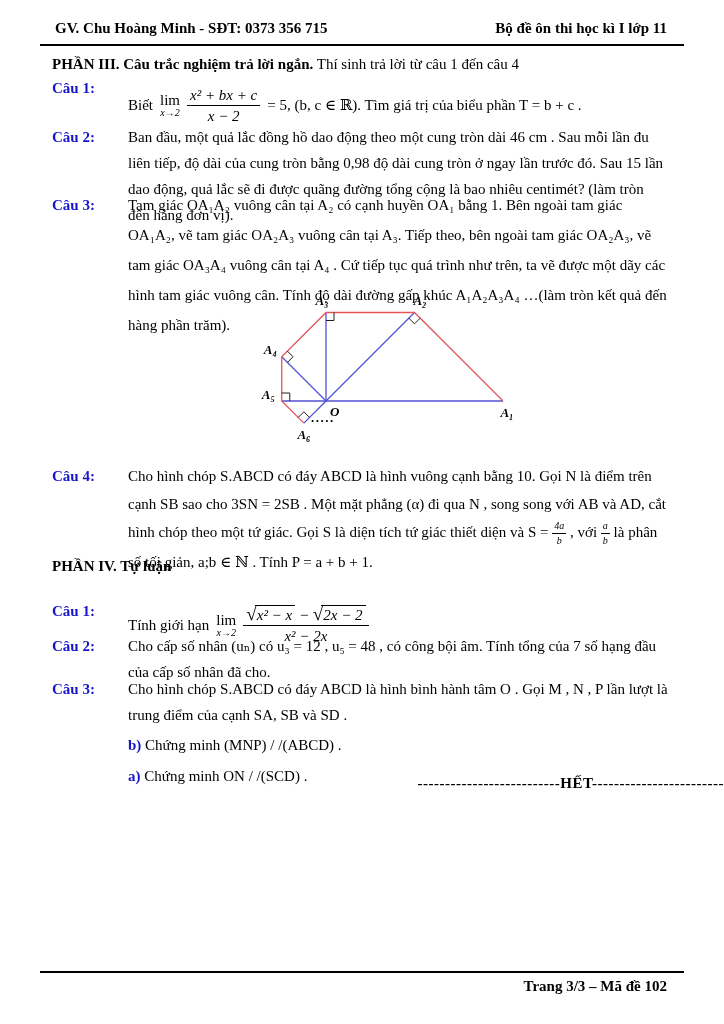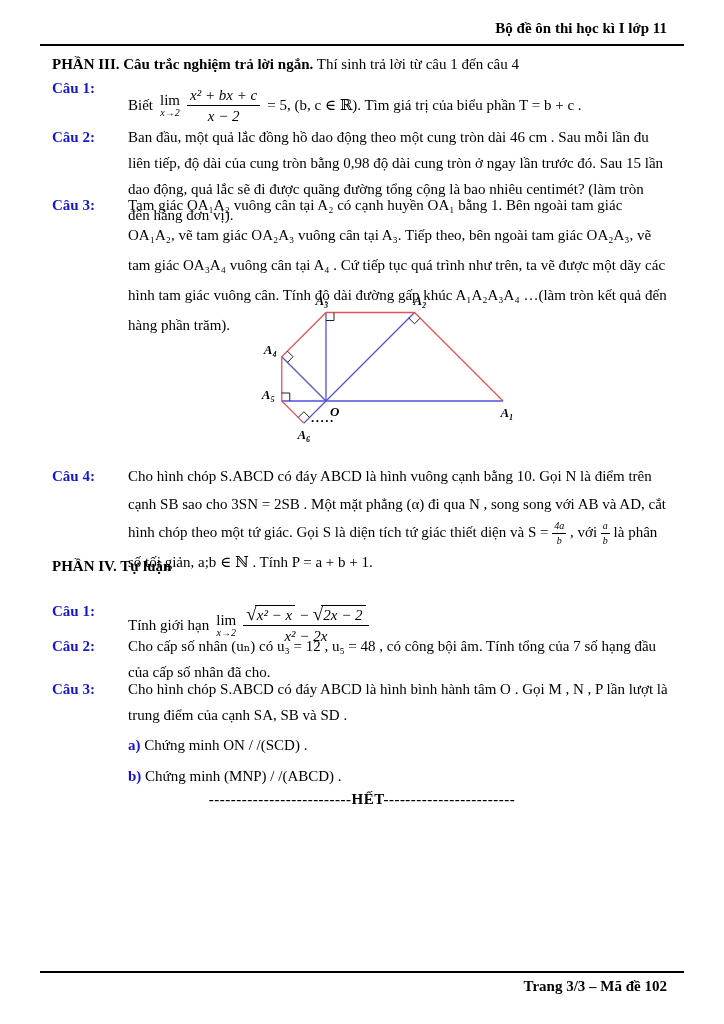--- a/index.html
+++ b/index.html
@@ -33,29 +33,30 @@
   .frac{display:inline-block;text-align:center;vertical-align:middle;font-style:italic;}
   .frac .num{display:block;padding:0 3px 1px 3px;line-height:18px;}
   .frac .den{display:block;border-top:1px solid #000;padding:1px 3px 0 3px;line-height:18px;}
   .frac-inline{font-size:10px;}
   .frac-inline .num{line-height:14px;padding:0 2px;}
   .frac-inline .den{line-height:14px;padding:0 2px;}
   .sqrt{white-space:nowrap;}
   .sqrt-sign{font-size:19px;font-style:normal;vertical-align:top;line-height:17px;}
   .sqrt-rad{display:inline-block;border-top:1.2px solid #000;padding:1px 3px 0 2px;margin-left:-2px;line-height:16px;}
   .items{margin-top:3px;line-height:28px;}
-  .het{left:0;width:724px;text-align:center;font-weight:bold;letter-spacing:.5px;margin-top:16px;}
+  .het{left:0;width:724px;text-align:right;font-weight:bold;letter-spacing:.5px;}
   .ftr{font-weight:bold;}
   svg text{font-family:"Liberation Serif","DejaVu Serif",serif;font-weight:bold;font-style:italic;font-size:13px;}
 </style>
 </head>
 <body>
 
 <div class="page">
 
+  <div class="abs hdr" style="left:55px;">GV. Chu Hoàng Minh - SĐT: 0373 356 715</div>
   <div class="abs hdr" style="right:57px;">Bộ đề ôn thi học kì I lớp 11</div>
   <div class="abs rule" style="left:40px;width:644px;top:44px;"></div>
 
   <div class="abs" style="left:52px;top:56px;">
     <span class="b">PHẦN III. Câu trắc nghiệm trả lời ngắn.</span><span> Thí sinh trả lời từ câu 1 đến câu 4</span>
   </div>
 
   <div class="q" style="top:80px;">
     <div class="q-label">Câu 1:</div>
     <div class="q-body mathrow">
@@ -153,26 +154,26 @@
   <div class="q" style="top:633px;">
     <div class="q-label lh26">Câu 2:</div>
     <div class="q-body lh26">Cho cấp số nhân (uₙ) có u₃ = 12 , u₅ = 48 , có công bội âm. Tính tổng của 7 số hạng đầu của cấp số nhân đã cho.</div>
   </div>
 
   <div class="q" style="top:676px;">
     <div class="q-label lh26">Câu 3:</div>
     <div class="q-body lh26">
       <span>Cho hình chóp S.ABCD có đáy ABCD là hình bình hành tâm O . Gọi M , N , P lần lượt là trung điểm của cạnh SA, SB và SD .</span>
       <div class="items">
+        <span class="blue b">b)</span>
+        <span>Chứng minh (MNP) / /(ABCD) .</span>
+      </div>
+      <div class="items">
         <span class="blue b">a)</span>
         <span>Chứng minh ON / /(SCD) .</span>
-      </div>
-      <div class="items">
-        <span class="blue b">b)</span>
-        <span>Chứng minh (MNP) / /(ABCD) .</span>
       </div>
     </div>
   </div>
 
   <div class="abs het" style="top:775px;">--------------------------HẾT------------------------</div>
 
   <div class="abs rule" style="left:40px;width:644px;top:971px;"></div>
   <div class="abs ftr" style="right:57px;top:978px;">Trang 3/3 – Mã đề 102</div>
 
 </div>

